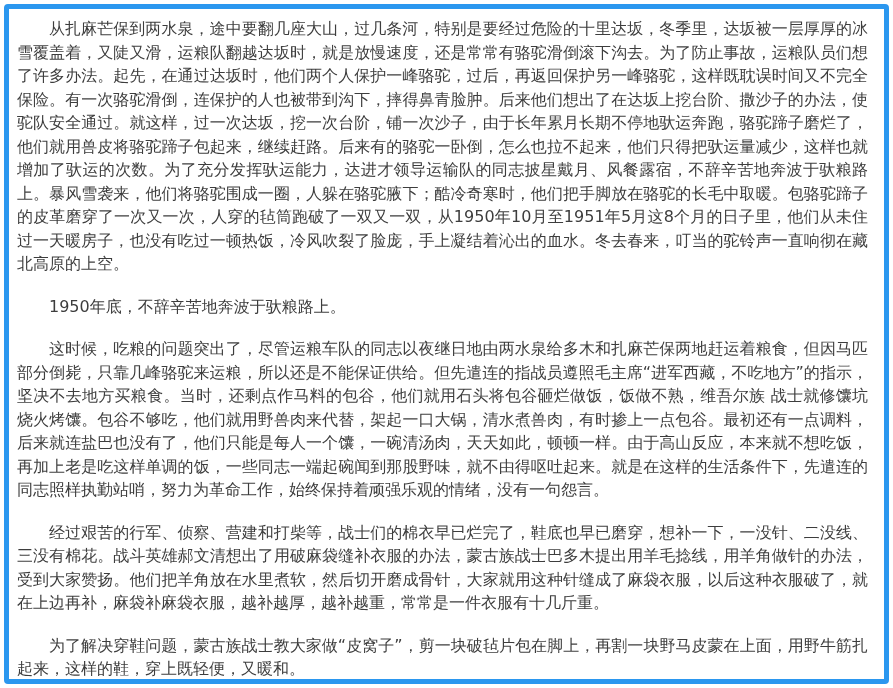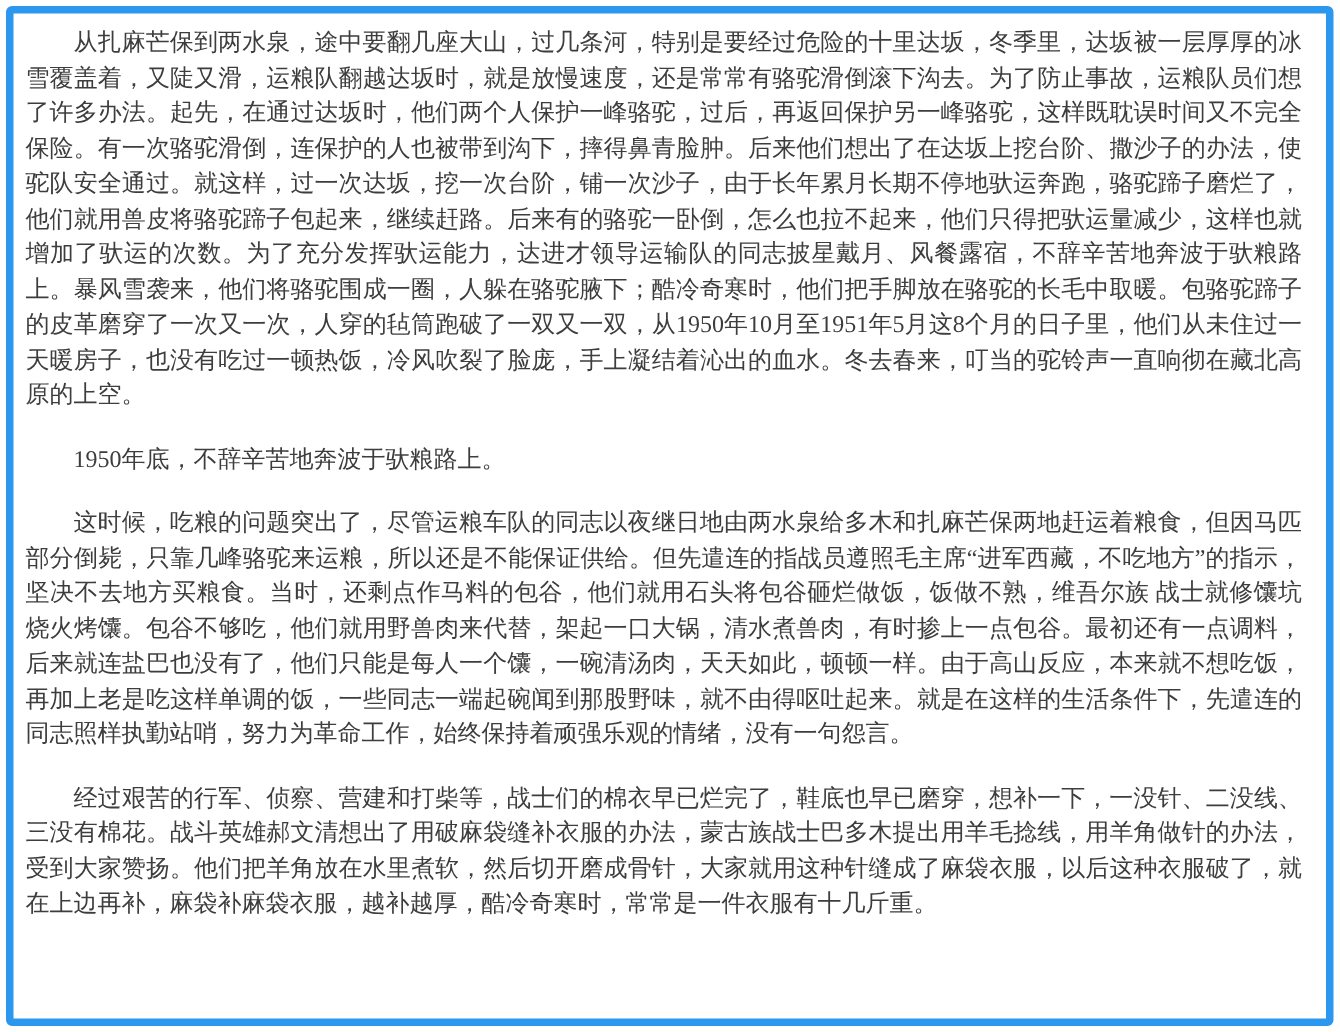--- a/index.html
+++ b/index.html
@@ -29,29 +29,29 @@
   }
   .para {
     margin: 0 0 19px 0;
     font-size: 16px;
     line-height: 23.5px;
     color: #3d3d3d;
     text-align: justify;
     text-indent: 2em;
     letter-spacing: 0;
     word-break: break-all;
-    font-family: Liberation Serif, serif;
   }
   .para:last-child {
     margin-bottom: 0;
   }
 </style>
 </head>
 <body>
 
 <div class="frame">
   <article>
     <p class="para">从扎麻芒保到两水泉，途中要翻几座大山，过几条河，特别是要经过危险的十里达坂，冬季里，达坂被一层厚厚的冰雪覆盖着，又陡又滑，运粮队翻越达坂时，就是放慢速度，还是常常有骆驼滑倒滚下沟去。为了防止事故，运粮队员们想了许多办法。起先，在通过达坂时，他们两个人保护一峰骆驼，过后，再返回保护另一峰骆驼，这样既耽误时间又不完全保险。有一次骆驼滑倒，连保护的人也被带到沟下，摔得鼻青脸肿。后来他们想出了在达坂上挖台阶、撒沙子的办法，使驼队安全通过。就这样，过一次达坂，挖一次台阶，铺一次沙子，由于长年累月长期不停地驮运奔跑，骆驼蹄子磨烂了，他们就用兽皮将骆驼蹄子包起来，继续赶路。后来有的骆驼一卧倒，怎么也拉不起来，他们只得把驮运量减少，这样也就增加了驮运的次数。为了充分发挥驮运能力，达进才领导运输队的同志披星戴月、风餐露宿，不辞辛苦地奔波于驮粮路上。暴风雪袭来，他们将骆驼围成一圈，人躲在骆驼腋下；酷冷奇寒时，他们把手脚放在骆驼的长毛中取暖。包骆驼蹄子的皮革磨穿了一次又一次，人穿的毡筒跑破了一双又一双，从1950年10月至1951年5月这8个月的日子里，他们从未住过一天暖房子，也没有吃过一顿热饭，冷风吹裂了脸庞，手上凝结着沁出的血水。冬去春来，叮当的驼铃声一直响彻在藏北高原的上空。</p>
     <p class="para">1950年底，不辞辛苦地奔波于驮粮路上。</p>
     <p class="para">这时候，吃粮的问题突出了，尽管运粮车队的同志以夜继日地由两水泉给多木和扎麻芒保两地赶运着粮食，但因马匹部分倒毙，只靠几峰骆驼来运粮，所以还是不能保证供给。但先遣连的指战员遵照毛主席“进军西藏，不吃地方”的指示，坚决不去地方买粮食。当时，还剩点作马料的包谷，他们就用石头将包谷砸烂做饭，饭做不熟，维吾尔族 战士就修馕坑烧火烤馕。包谷不够吃，他们就用野兽肉来代替，架起一口大锅，清水煮兽肉，有时掺上一点包谷。最初还有一点调料，后来就连盐巴也没有了，他们只能是每人一个馕，一碗清汤肉，天天如此，顿顿一样。由于高山反应，本来就不想吃饭，再加上老是吃这样单调的饭，一些同志一端起碗闻到那股野味，就不由得呕吐起来。就是在这样的生活条件下，先遣连的同志照样执勤站哨，努力为革命工作，始终保持着顽强乐观的情绪，没有一句怨言。</p>
-    <p class="para">经过艰苦的行军、侦察、营建和打柴等，战士们的棉衣早已烂完了，鞋底也早已磨穿，想补一下，一没针、二没线、三没有棉花。战斗英雄郝文清想出了用破麻袋缝补衣服的办法，蒙古族战士巴多木提出用羊毛捻线，用羊角做针的办法，受到大家赞扬。他们把羊角放在水里煮软，然后切开磨成骨针，大家就用这种针缝成了麻袋衣服，以后这种衣服破了，就在上边再补，麻袋补麻袋衣服，越补越厚，酷冷奇寒时，常常是一件衣服有十几斤重。</p>
+    <p class="para">经过艰苦的行军、侦察、营建和打柴等，战士们的棉衣早已烂完了，鞋底也早已磨穿，想补一下，一没针、二没线、三没有棉花。战斗英雄郝文清想出了用破麻袋缝补衣服的办法，蒙古族战士巴多木提出用羊毛捻线，用羊角做针的办法，受到大家赞扬。他们把羊角放在水里煮软，然后切开磨成骨针，大家就用这种针缝成了麻袋衣服，以后这种衣服破了，就在上边再补，麻袋补麻袋衣服，越补越厚，越补越重，常常是一件衣服有十几斤重。</p>
+    <p class="para">为了解决穿鞋问题，蒙古族战士教大家做“皮窝子”，剪一块破毡片包在脚上，再割一块野马皮蒙在上面，用野牛筋扎起来，这样的鞋，穿上既轻便，又暖和。</p>
   </article>
 </div>
 
 </body></html>

